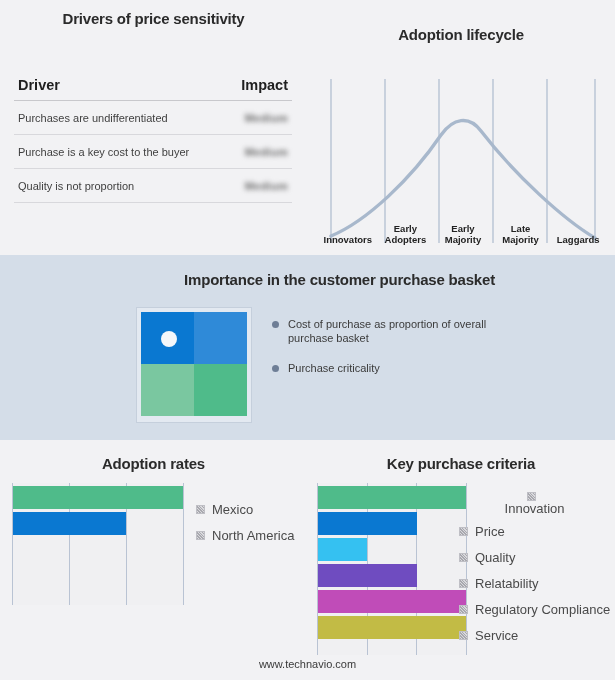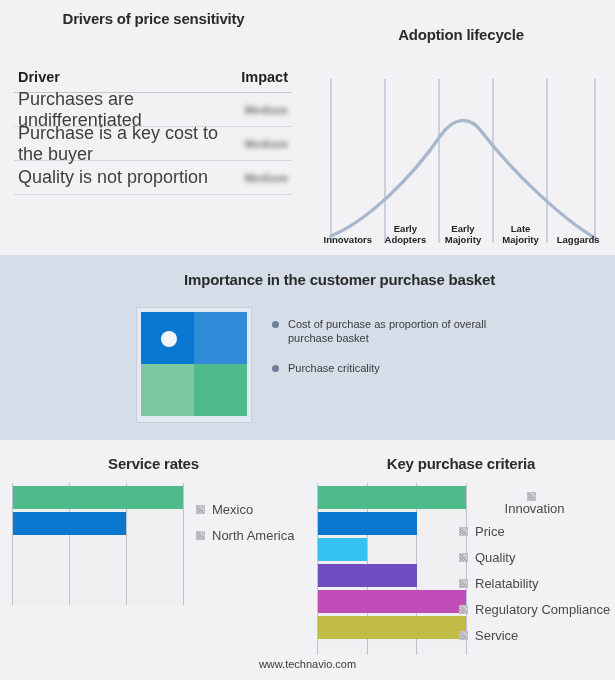--- a/index.html
+++ b/index.html
@@ -19,26 +19,26 @@
   .panel{position:absolute;}
 
   .title{
     font-weight:bold;font-size:15px;color:#2b2b2b;
     text-align:center;letter-spacing:-0.2px;
   }
 
   
   #drivers{left:0;top:0;width:307px;height:255px;}
   #drivers .title{width:307px;top:10px;position:absolute;}
-  .table{position:absolute;left:14px;top:62px;width:278px;}
+  .table{position:absolute;left:14px;top:70px;width:278px;text-align:center;}
   .trow{display:flex;align-items:center;justify-content:space-between;
         height:33px;border-bottom:1px solid #d8d8dc;padding:0 4px;}
   .trow.head{border-bottom:1px solid #c8c8cc;height:30px;}
   .trow.head .c1,.trow.head .c2{font-weight:bold;font-size:14.5px;color:#1f1f1f;}
-  .c1{font-size:18px;color:#3f3f3f;}
+  .c1{font-size:11px;color:#3f3f3f;}
   .c2{font-size:11px;}
   .blurred{
     color:#6e6e6e;
     filter:blur(2.4px);
     font-weight:600;
     letter-spacing:0.3px;
     user-select:none;
   }
   .trow.sel{
     background:#1278ce;border-bottom:none;height:32px;
@@ -174,21 +174,21 @@
       <span class="bl-text">Cost of purchase as proportion of overall purchase basket</span>
     </div>
     <div class="bl-item">
       <span class="bl-bullet"></span>
       <span class="bl-text">Purchase criticality</span>
     </div>
   </div>
 </div>
 
 <div class="panel" id="adoption">
-  <div class="title">Service rates</div>
+  <div class="title">Adoption rates</div>
   <div class="bc-plot" id="ad-plot" style="left:12px;top:43px;width:172px;height:122px;">
       <div class="gridline" style="left: 0px;"></div>
       <div class="gridline" style="left: 57px;"></div>
       <div class="gridline" style="left: 114px;"></div>
       <div class="gridline" style="left: 171px;"></div>
       <div class="bar" style="left: 1px; top: 3px; height: 23px; width: 170px; background: rgb(79, 187, 138);"></div>
       <div class="bar" style="left: 1px; top: 29px; height: 23px; width: 113.333px; background: rgb(10, 120, 209);"></div>
     </div>
   <div class="bleg" id="ad-legend" style="left:196px;top:56px;">
       <div class="bleg-item" style="height: 26px;">

